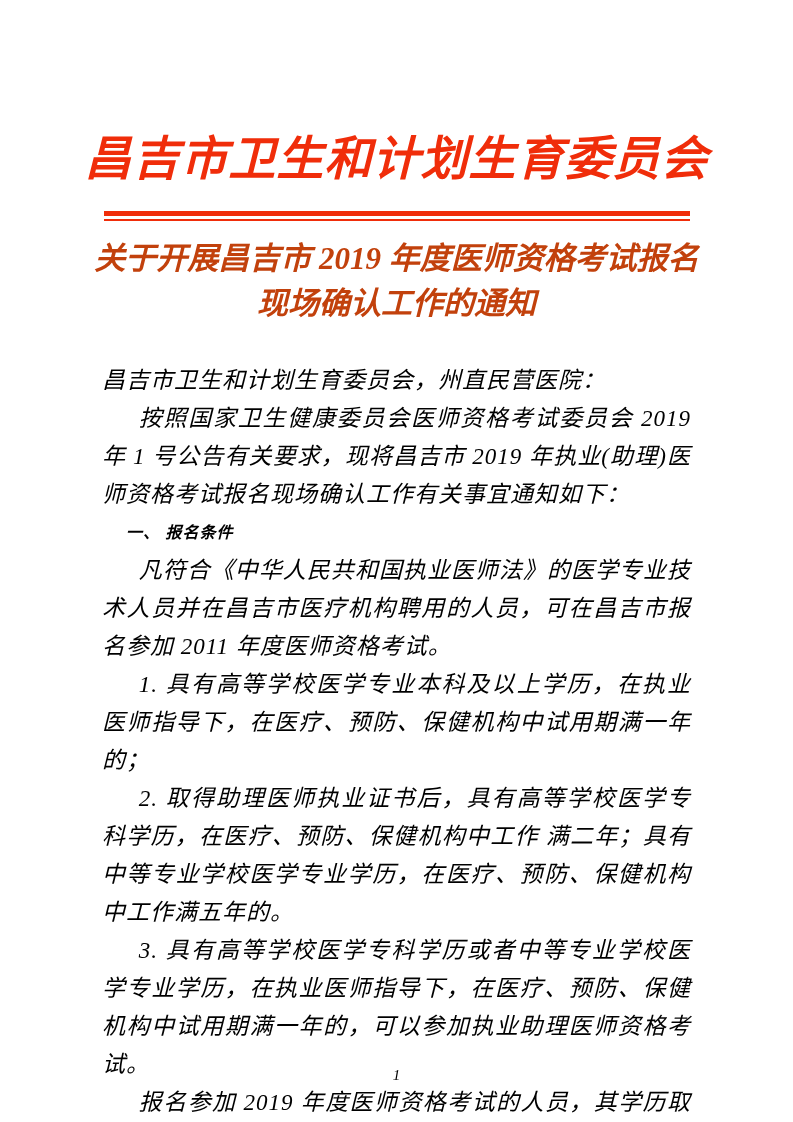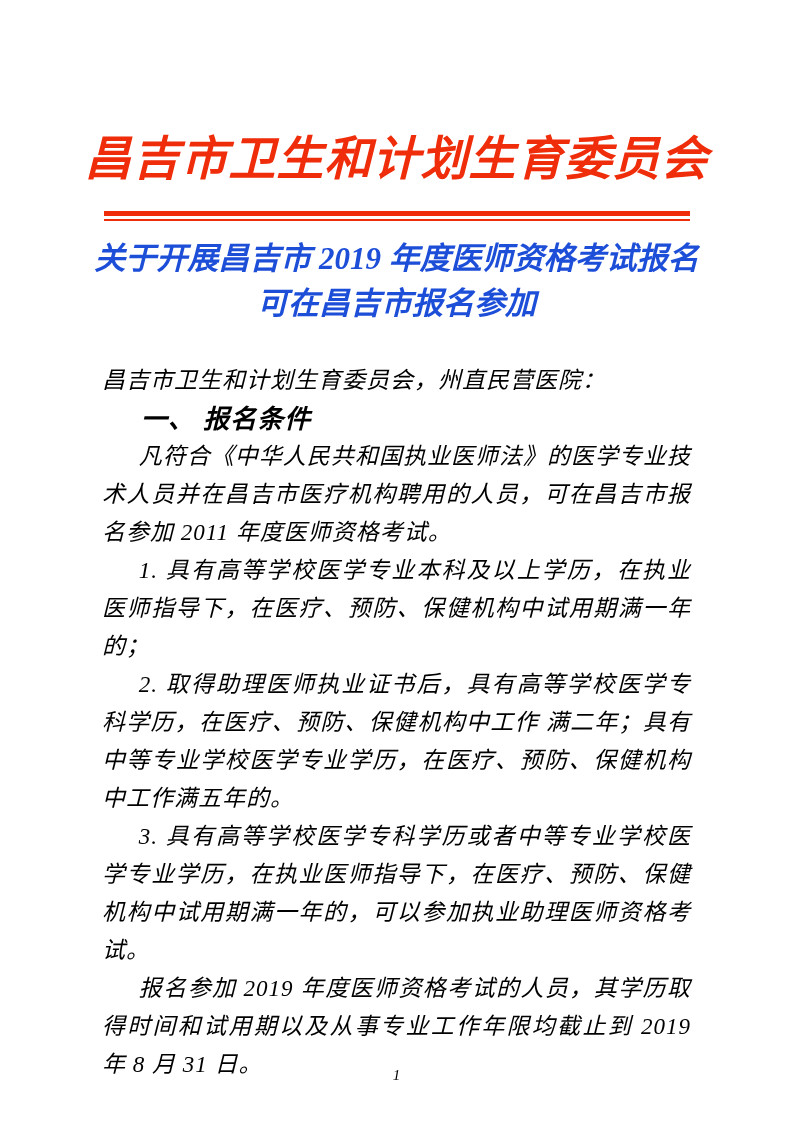--- a/index.html
+++ b/index.html
@@ -43,42 +43,42 @@
     height: 2px;
     margin-top: 3px;
     background: #f02d0a;
   }
   .doc-title {
     margin: 15px 70px 0 70px;
     font-size: 31px;
     line-height: 45px;
     font-weight: 700;
     text-align: center;
-    color: #1d4ed8;
+    color: #c2410c;
   }
   .doc-title .title-line {
     display: block;
   }
   .doc-body {
     margin: 36px 102px 0 102px;
     font-size: 23px;
     line-height: 38px;
     text-align: justify;
     letter-spacing: 1px;
   }
   .doc-body p {
     margin: 0;
     text-indent: 1.6em;
   }
   .doc-body p.salutation {
     text-indent: 0;
   }
   .section-heading {
     margin: 0;
-    font-size: 26px;
+    font-size: 16px;
     line-height: 38px;
     font-weight: 700;
     text-indent: 1.5em;
     font-family: "Liberation Sans", "DejaVu Sans", sans-serif;
     letter-spacing: 1px;
   }
   .page-number {
     position: absolute;
     left: 0;
     right: 0;
@@ -96,25 +96,26 @@
   <header class="letterhead">
     <h1 class="agency-name">昌吉市卫生和计划生育委员会</h1>
     <div class="letterhead-rule">
       <div class="rule-thick"></div>
       <div class="rule-thin"></div>
     </div>
   </header>
 
   <h2 class="doc-title">
     <span class="title-line">关于开展昌吉市 2019 年度医师资格考试报名</span>
-    <span class="title-line">可在昌吉市报名参加</span>
+    <span class="title-line">现场确认工作的通知</span>
   </h2>
 
   <main class="doc-body">
     <p class="salutation">昌吉市卫生和计划生育委员会，州直民营医院：</p>
+    <p>按照国家卫生健康委员会医师资格考试委员会 2019 年 1 号公告有关要求，现将昌吉市 2019 年执业(助理)医师资格考试报名现场确认工作有关事宜通知如下：</p>
     <h3 class="section-heading">一、 报名条件</h3>
     <p>凡符合《中华人民共和国执业医师法》的医学专业技术人员并在昌吉市医疗机构聘用的人员，可在昌吉市报名参加 2011 年度医师资格考试。</p>
     <p>1. 具有高等学校医学专业本科及以上学历，在执业医师指导下，在医疗、预防、保健机构中试用期满一年的；</p>
     <p>2. 取得助理医师执业证书后，具有高等学校医学专科学历，在医疗、预防、保健机构中工作 满二年；具有中等专业学校医学专业学历，在医疗、预防、保健机构中工作满五年的。</p>
     <p>3. 具有高等学校医学专科学历或者中等专业学校医学专业学历，在执业医师指导下，在医疗、预防、保健机构中试用期满一年的，可以参加执业助理医师资格考试。</p>
     <p>报名参加 2019 年度医师资格考试的人员，其学历取得时间和试用期以及从事专业工作年限均截止到 2019 年 8 月 31 日。</p>
   </main>
 
   <footer class="page-number">1</footer>
 

